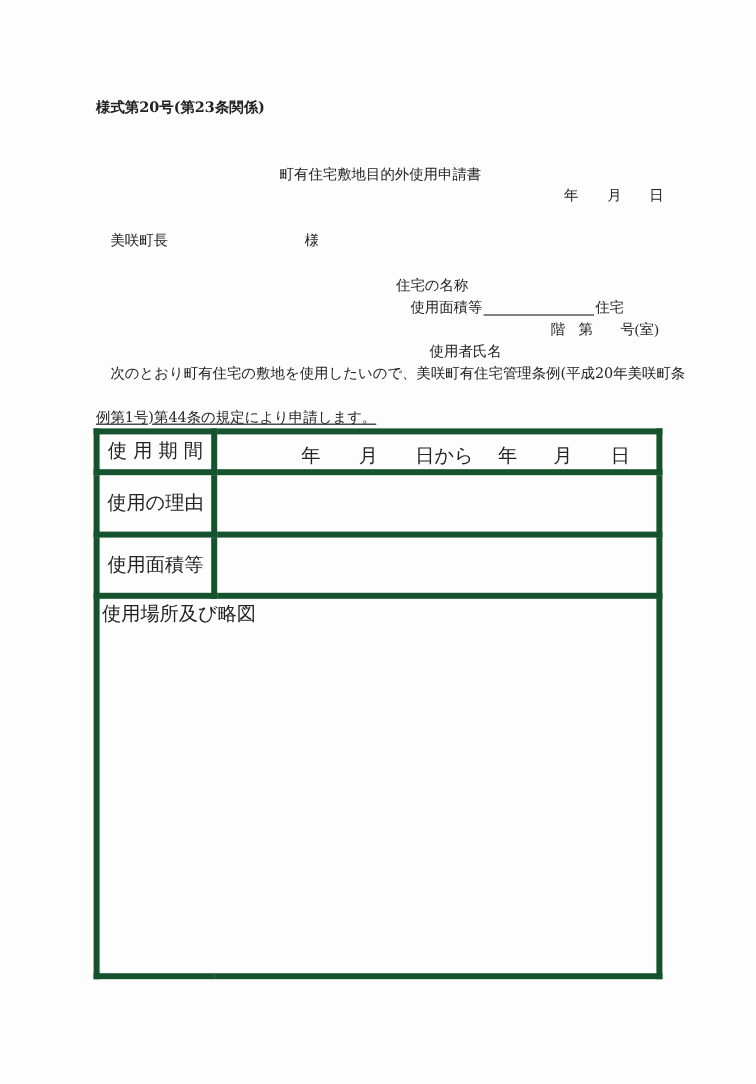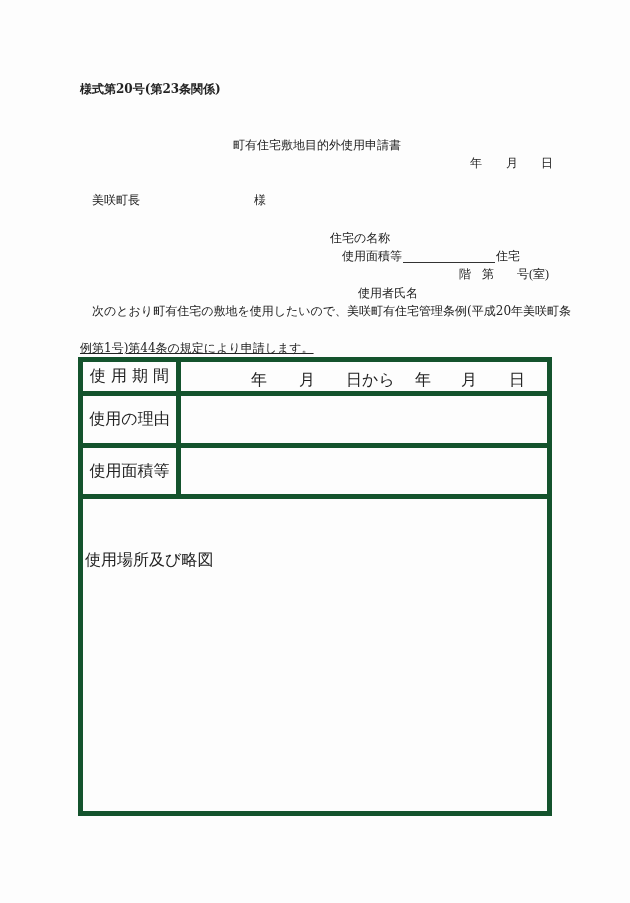--- a/index.html
+++ b/index.html
@@ -6,21 +6,21 @@
   body { width:630px; height:903px; background:#fdfdfd; position:relative; overflow:hidden;
     font-family: "DejaVu Serif", "Liberation Serif", serif; color:#222; font-size:12px; }
   .abs { position:absolute; white-space:nowrap; line-height:14px; }
   .uline { display:inline-block; width:92px; border-bottom:1px solid #333; height:11px; vertical-align:bottom; margin:0 1px; }
   table.form { position:absolute; left:78px; top:357px; width:474px; border-collapse:collapse; }
   table.form td { border:5px solid #14532d; padding:0; font-size:16px; }
   .lbl { text-align:center; width:93px; }
   .period { position:relative; height:29px; }
   .period span { position:absolute; top:8px; }
   .sketch { height:312px; vertical-align:top; }
-  .sketch-label { display:block; padding:3px 2px;margin-top:48px; }
+  .sketch-label { display:block; padding:3px 2px; }
 </style>
 </head>
 <body>
 
 <div class="abs" style="left:80px;top:82px;font-weight:bold;">様式第20号(第23条関係)</div>
 <div class="abs" style="left:233px;top:138px;">町有住宅敷地目的外使用申請書</div>
 
 <div>
   <span class="abs" style="left:470px;top:156px;">年</span>
   <span class="abs" style="left:506px;top:156px;">月</span>

